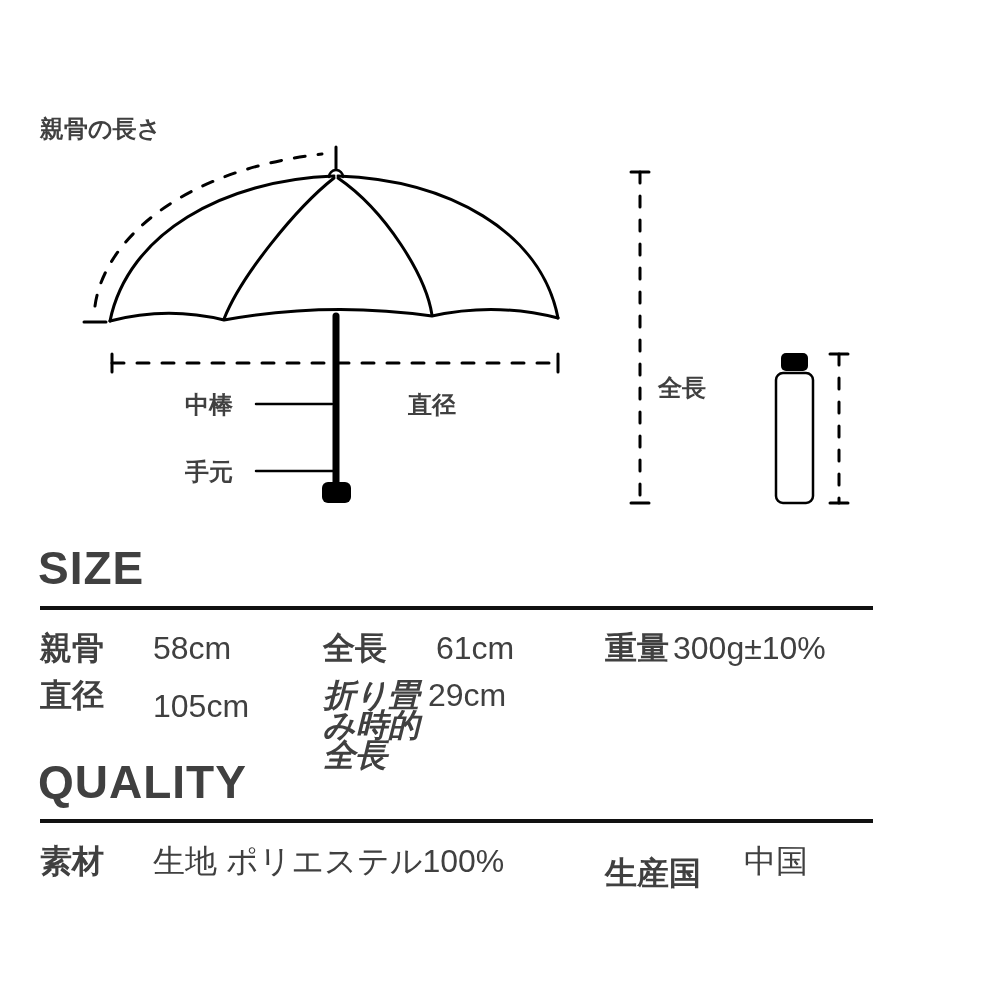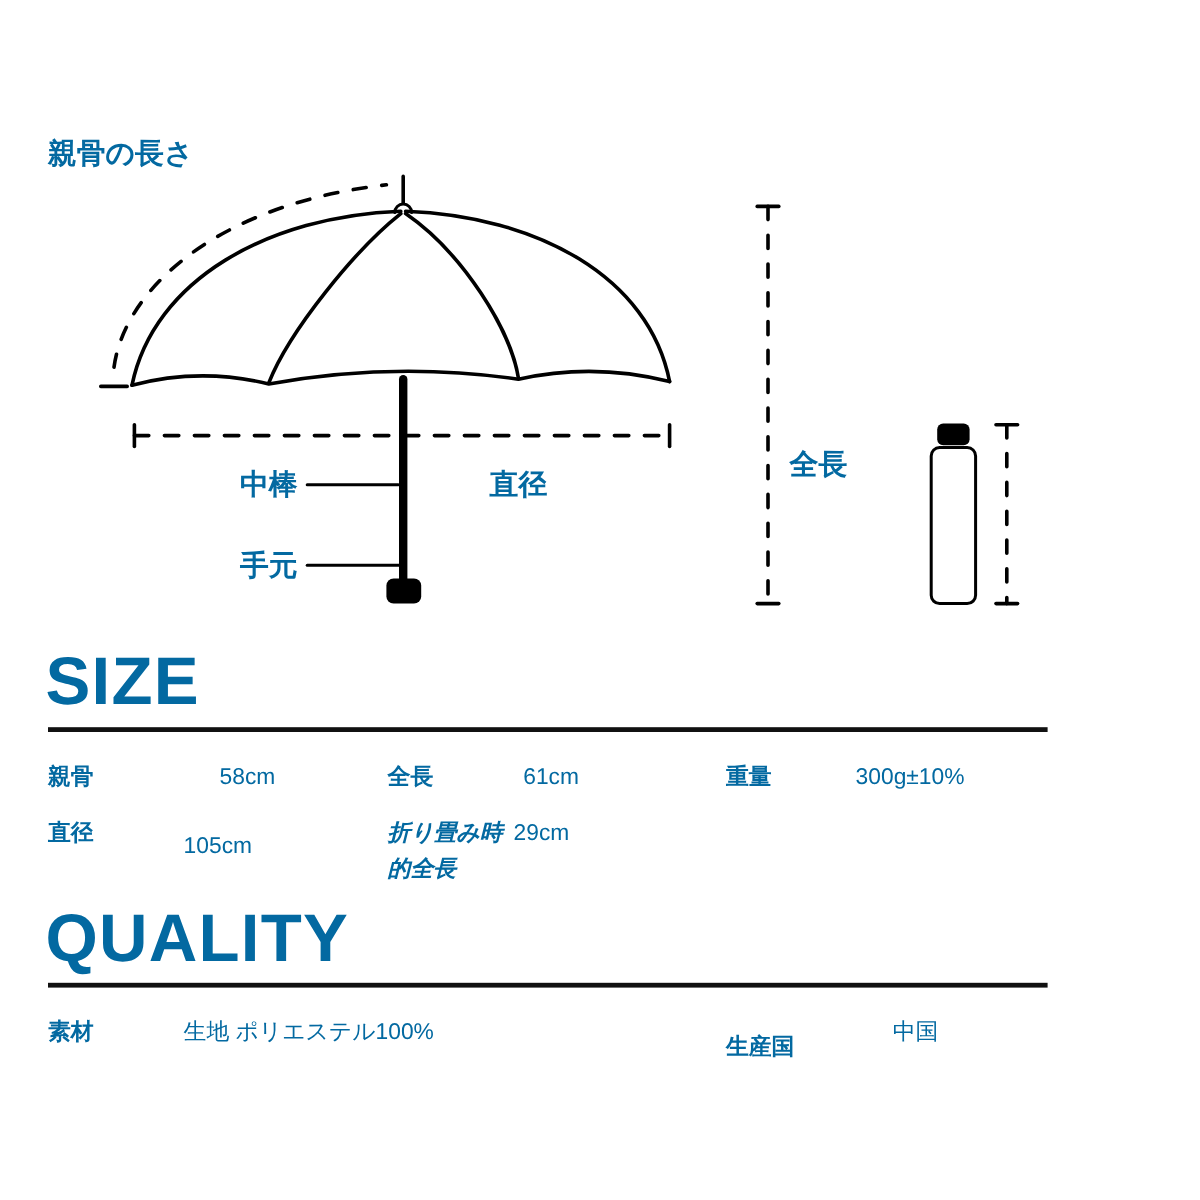--- a/index.html
+++ b/index.html
@@ -1,26 +1,26 @@
 <!DOCTYPE html>
 <html><head>
 <meta charset="utf-8">
 <style>
   html,body{margin:0;padding:0;background:#ffffff;}
   .screen{
     position:relative;width:1000px;height:1000px;background:#ffffff;overflow:hidden;
-    font-family:"Liberation Sans",sans-serif;color:#0369a1;
+    font-family:"Liberation Sans",sans-serif;color:#404040;
   }
   .abs{position:absolute;white-space:nowrap;}
   .diagram-label{font-size:24px;font-weight:600;line-height:30px;}
-  .ra{text-align:right;}
+  .ra{text-align:center;}
   .two-line{white-space:normal;line-height:30px;}
-  .sec-heading{font-size:56px;font-weight:600;line-height:44px;letter-spacing:1px;}
+  .sec-heading{font-size:46px;font-weight:600;line-height:44px;letter-spacing:1px;}
   .rule{position:absolute;left:40px;width:833px;height:4px;background:#111111;}
-  .cell{position:absolute;font-size:19px;line-height:30px;white-space:nowrap;}
+  .cell{position:absolute;font-size:32px;line-height:30px;white-space:nowrap;}
   .cell.lbl{font-weight:700;}
   .cell.wrap{white-space:normal;width:106px;word-break:break-all;font-style:italic;}
   svg{position:absolute;left:0;top:0;}
 </style>
 </head>
 <body>
 
 <div class="screen">
 
   <svg width="1000" height="540" viewBox="0 0 1000 540">
@@ -91,25 +91,25 @@
   <div class="abs diagram-label" style="left:658px;top:373px;">全長</div>
 
 
   <div class="abs sec-heading" style="left:38px;top:546px;">SIZE</div>
 
   <div class="rule" style="top:606px;"></div>
 
   <div>
 
     <span class="cell lbl" style="left:40px;top:633px;">親骨</span>
-    <span class="cell" style="left:153px;top:633px;margin-left:30px;">58cm</span>
+    <span class="cell" style="left:153px;top:633px;">58cm</span>
     <span class="cell lbl" style="left:323px;top:633px;">全長</span>
     <span class="cell" style="left:436px;top:633px;">61cm</span>
     <span class="cell lbl" style="left:605px;top:633px;">重量</span>
-    <span class="cell" style="left:713px;top:633px;text-align:center;">300g±10%</span>
+    <span class="cell" style="left:673px;top:633px;text-align:center;">300g±10%</span>
 
     <span class="cell lbl" style="left:40px;top:680px;">直径</span>
     <span class="cell" style="left:153px;top:691px;">105cm</span>
     <span class="cell lbl wrap" style="left:323px;top:680px;">折り畳み時的全長</span>
     <span class="cell" style="left:428px;top:680px;">29cm</span>
   </div>
 
   <div class="abs sec-heading" style="left:38px;top:760px;text-align:center;">QUALITY</div>
 
   <div class="rule" style="top:819px;"></div>

